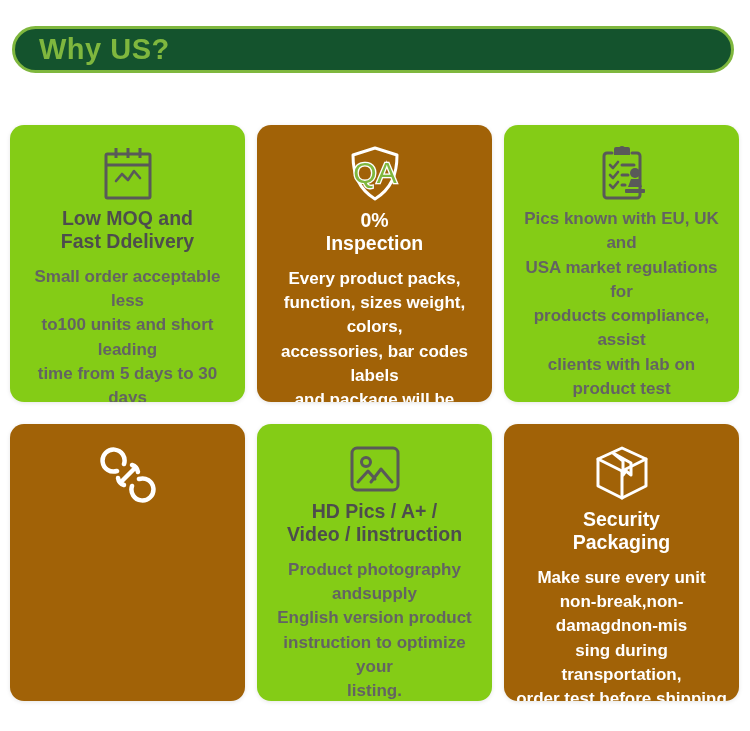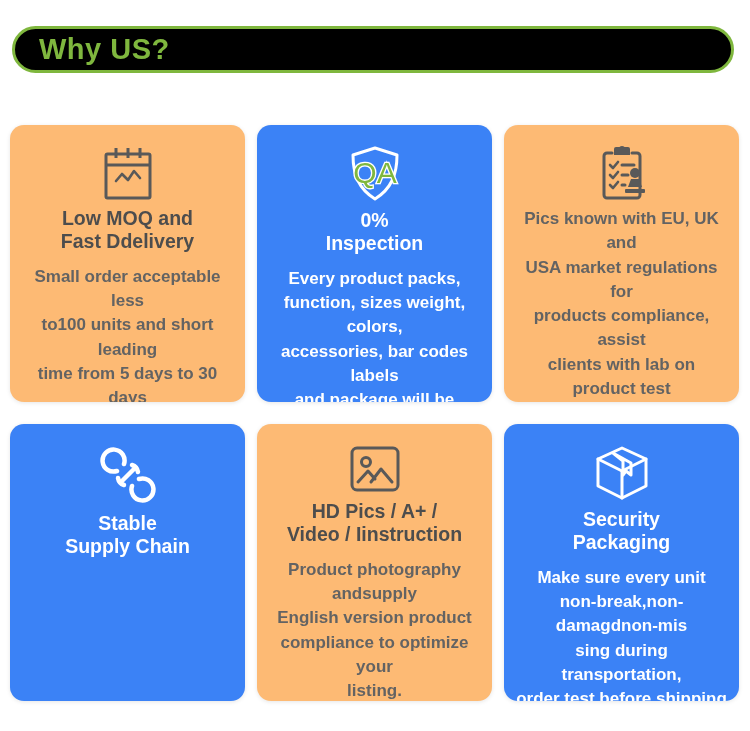--- a/index.html
+++ b/index.html
@@ -22,21 +22,21 @@
   
   .header-banner {
     position: absolute;
     left: 12px;
     top: 26px;
     width: 722px;
     height: 47px;
     box-sizing: border-box;
     border: 3px solid #7fb73e;
     border-radius: 24px;
-    background: #000000;
+    background: #14532d;
     display: flex;
     align-items: center;
   }
   .header-title {
     margin-left: 24px;
     font-size: 29px;
     font-weight: bold;
     color: #7fb73e;
     letter-spacing: 0.5px;
     line-height: 1;
@@ -59,24 +59,24 @@
     border-radius: 14px;
     padding: 20px 12px 16px 12px;
     display: flex;
     flex-direction: column;
     align-items: center;
     text-align: center;
     box-shadow: 0 1px 4px rgba(0,0,0,0.10);
     overflow: hidden;
   }
   .card.gray {
-    background: #fdba74;
+    background: #84cc16;
   }
   .card.green {
-    background: #3b82f6;
+    background: #a16207;
   }
   .icon-wrap {
     height: 62px;
     display: flex;
     align-items: center;
     justify-content: center;
     margin-bottom: 6px;
   }
   .card-title {
     font-size: 19.5px;
@@ -173,38 +173,36 @@
     <div class="card green">
       <div class="icon-wrap">
         <svg width="56" height="56" viewBox="0 0 56 56" fill="none" stroke="#ffffff" stroke-width="4.5" stroke-linecap="round">
           <path d="M24 17 A11 11 0 1 0 17 24"></path>
           <path d="M32 39 A11 11 0 1 0 39 32"></path>
           <path d="M32 18 A9 9 0 0 1 38 25"></path>
           <path d="M24 38 A9 9 0 0 1 18 31"></path>
           <line x1="21" y1="35" x2="35" y2="21" stroke-width="4.5"></line>
         </svg>
       </div>
-      <div class="card-title">Stable
-Supply Chain</div>
     </div>
 
     <div class="card gray">
       <div class="icon-wrap">
         <svg width="54" height="50" viewBox="0 0 54 50" fill="none" stroke="#595959" stroke-width="3">
           <rect x="4" y="4" width="46" height="42" rx="5"></rect>
           <circle cx="18" cy="18" r="4.5"></circle>
           <polyline points="10,38 20,27 27,35" stroke-width="3" stroke-linecap="round" stroke-linejoin="round"></polyline>
           <polyline points="23,38 33,25 44,38" stroke-width="3" stroke-linecap="round" stroke-linejoin="round"></polyline>
         </svg>
       </div>
       <div class="card-title">HD Pics / A+ /
 Video / Iinstruction</div>
       <div class="card-body">Product photography andsupply
 English version product
-compliance to optimize your
+instruction to optimize your
 listing.</div>
     </div>
 
     <div class="card green">
       <div class="icon-wrap">
         <svg width="58" height="58" viewBox="0 0 58 58" fill="none" stroke="#ffffff" stroke-width="3" stroke-linejoin="round" stroke-linecap="round">
           <path d="M29 4 L53 15 L53 42 L29 54 L5 42 L5 15 Z"></path>
           <path d="M5 15 L29 27 L53 15"></path>
           <path d="M29 27 L29 54"></path>
           <path d="M20 9 L38 19 L38 31 L33 27 L30 31 L30 17 Z" fill="none"></path>

